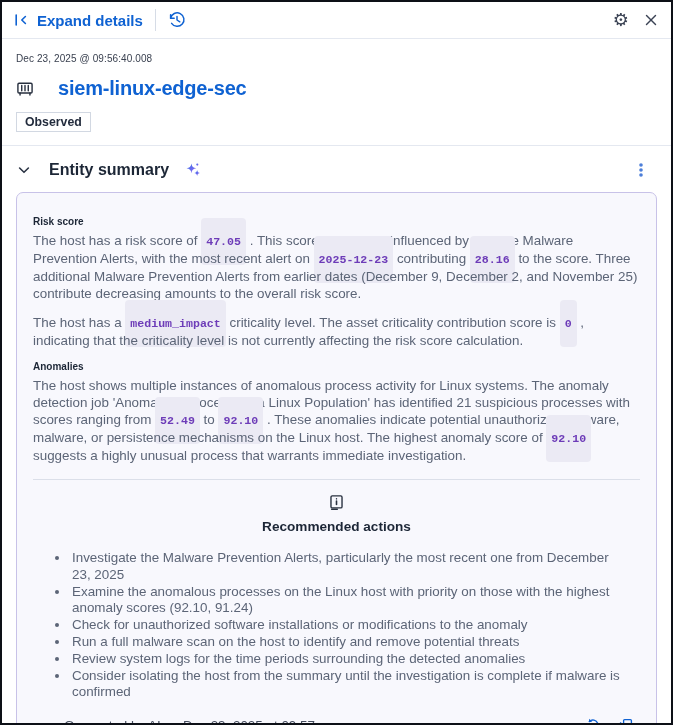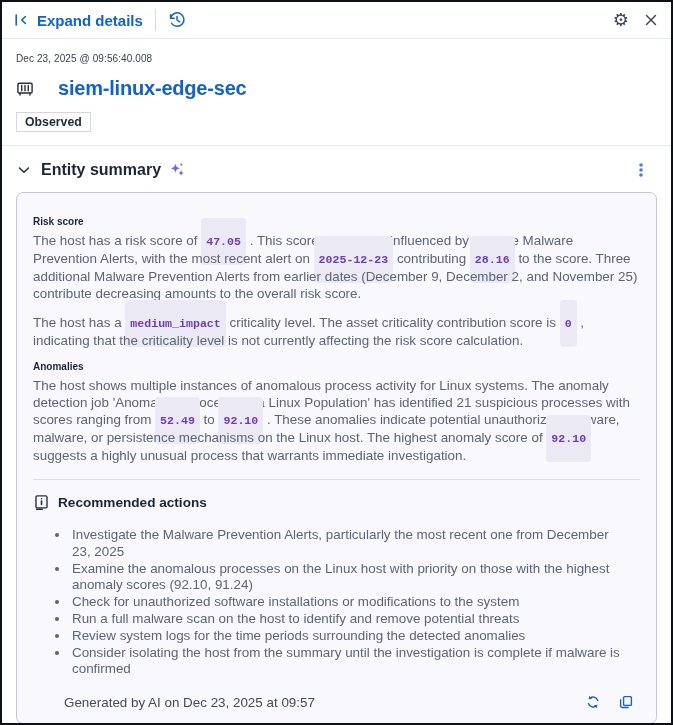--- a/index.html
+++ b/index.html
@@ -53,21 +53,21 @@
   .host-icon{color:#28303f;flex:0 0 auto;}
   .host-title{font-size:20px;font-weight:700;color:var(--primary-blue);letter-spacing:-.2px;cursor:pointer;}
   .popout{color:var(--primary-blue);cursor:pointer;display:flex;}
   .badge{
     display:inline-block;margin-top:12px;
     border:1px solid #d2d8e2;border-radius:0;
     padding:2px 8px;font-size:12.3px;font-weight:600;color:#232c3d;background:#fff;
   }
   .fullbleed-divider{height:1px;background:var(--divider);margin:13px -14px 0;}
   
-  .summary-header{display:flex;align-items:center;gap:9px;padding:15px 0 13px;}
+  .summary-header{display:flex;align-items:center;gap:17px;padding:15px 0 13px;}
   .chev-btn{color:#2a3344;}
   .summary-title{font-size:16px;font-weight:700;color:var(--heading-text);}
   .sparkles{display:flex;margin-left:-2px;}
   .menu-btn{margin-left:auto;color:#4d7fd9;margin-right:8px;}
   
   .ai-panel{
     border:1px solid var(--panel-border);
     border-radius:7px;
     background:var(--panel-bg);
     padding:15px 16px 13px;
@@ -76,21 +76,21 @@
   .section-heading{margin:8px 0 5px;font-size:10px;font-weight:700;color:var(--heading-text);}
   .section-body{margin:0 0 12px;font-size:13.4px;line-height:17px;color:var(--body-text);}
   code.pill{
     font-family:"Liberation Mono",monospace;
     font-size:11.6px;font-weight:700;
     color:var(--code-purple);background:var(--code-bg);
     border-radius:4px;padding:17px 5px;
     white-space:nowrap;
   }
   .panel-divider{height:1px;background:#dbdfe9;margin:15px 0 14px;border:none;}
-  .rec-header{display:flex;align-items:center;gap:8px;margin:0 0 9px;}
+  .rec-header{display:flex;align-items:center;gap:8px;margin:0 0 9px;flex-direction:column;}
   .rec-icon{color:#28303f;}
   .rec-title{font-size:13.6px;font-weight:700;color:var(--heading-text);}
   .rec-list{margin:16px;padding-left:21px;font-size:13.4px;line-height:16.8px;color:var(--body-text);}
   .rec-list li{margin:0;padding-left:2px;}
   .panel-footer{display:flex;align-items:center;margin-top:14px;margin-left:31px;}
   .footer-text{font-size:13.4px;color:#434b5c;}
   .footer-actions{margin-left:auto;display:flex;align-items:center;gap:17px;margin-right:6px;}
   .footer-actions .icon-btn{color:var(--primary-blue);}
   svg{display:block;}
 </style>
@@ -216,21 +216,21 @@
               <path d="M8 6.6v3.2" stroke-width="1.5"></path>
             <path d="M3.4 14.4h5.4"></path>
           </svg>
         </span>
         <span class="rec-title">Recommended actions</span>
       </div>
 
       <ul class="rec-list">
           <li>Investigate the Malware Prevention Alerts, particularly the most recent one from December 23, 2025</li>
           <li>Examine the anomalous processes on the Linux host with priority on those with the highest anomaly scores (92.10, 91.24)</li>
-          <li>Check for unauthorized software installations or modifications to the system</li>
+          <li>Check for unauthorized software installations or modifications to the anomaly</li>
           <li>Run a full malware scan on the host to identify and remove potential threats</li>
           <li>Review system logs for the time periods surrounding the detected anomalies</li>
           <li>Consider isolating the host from the summary until the investigation is complete if malware is confirmed</li>
         </ul>
 
       <div class="panel-footer">
         <span class="footer-text">Generated by AI on Dec 23, 2025 at 09:57</span>
         <span class="footer-actions">
           <button class="icon-btn">
             <span>

